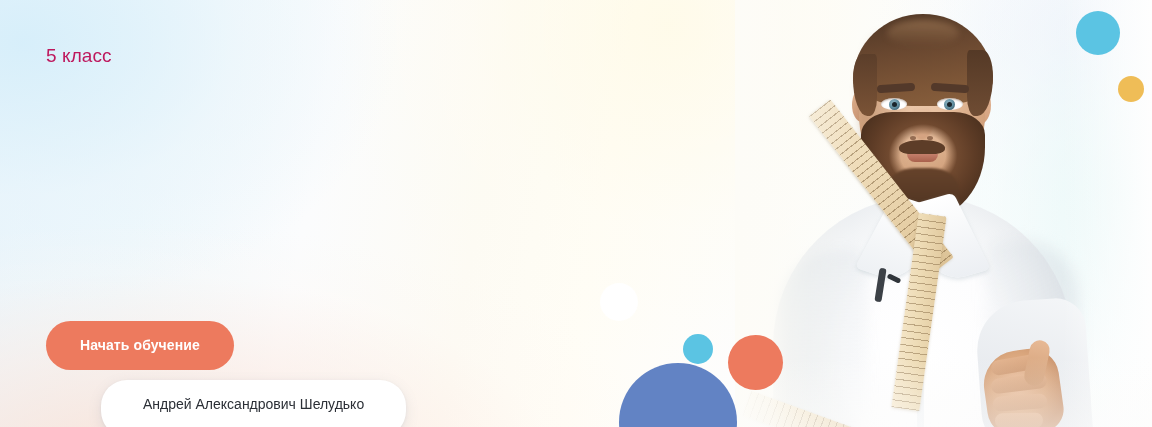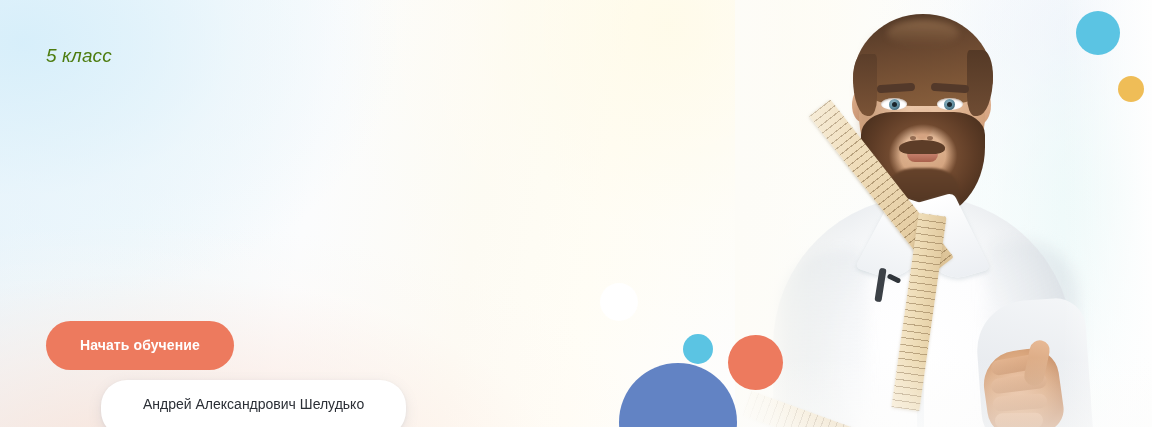--- a/index.html
+++ b/index.html
@@ -566,21 +566,21 @@
   </div>
 
   <div class="deco deco-white-tl"></div>
   <div class="deco deco-blue-big" style="background: rgb(98, 131, 196);"></div>
   <div class="deco deco-orange" style="background: rgb(237, 122, 94);"></div>
   <div class="deco deco-cyan-small" style="background: rgb(91, 196, 227);"></div>
   <div class="deco deco-cyan-top" style="background: rgb(91, 196, 227);"></div>
   <div class="deco deco-amber-top" style="background: rgb(239, 189, 87);"></div>
 
   <div class="content">
-    <div class="eyebrow" style="color: #4d7c0f; font-style: italic;">5 класс</div>
+    <div class="eyebrow" style="color: #be185d;">5 класс</div>
 
 
     <div class="cta-row">
       <button class="cta-button" style="background: rgb(237, 122, 94);">Начать обучение</button>
 
       <div class="teacher-pill" style="background: rgb(255, 255, 255); color: rgb(43, 47, 54);">Андрей Александрович Шелудько</div>
     </div>
   </div>
 
 </div>

